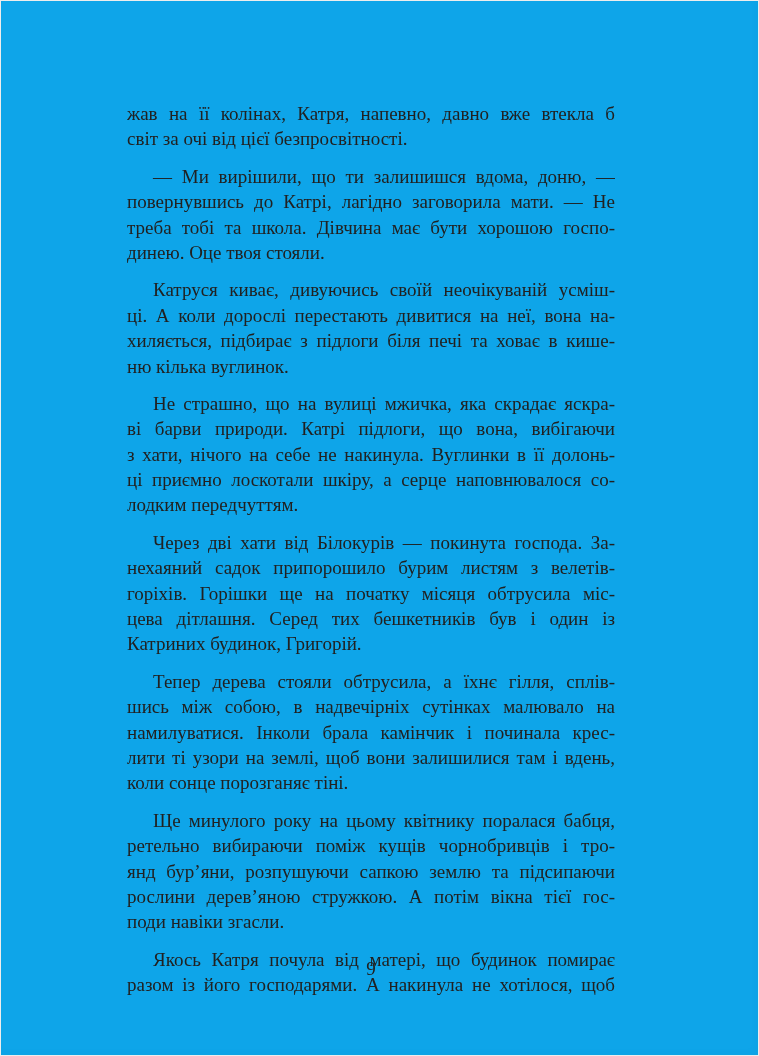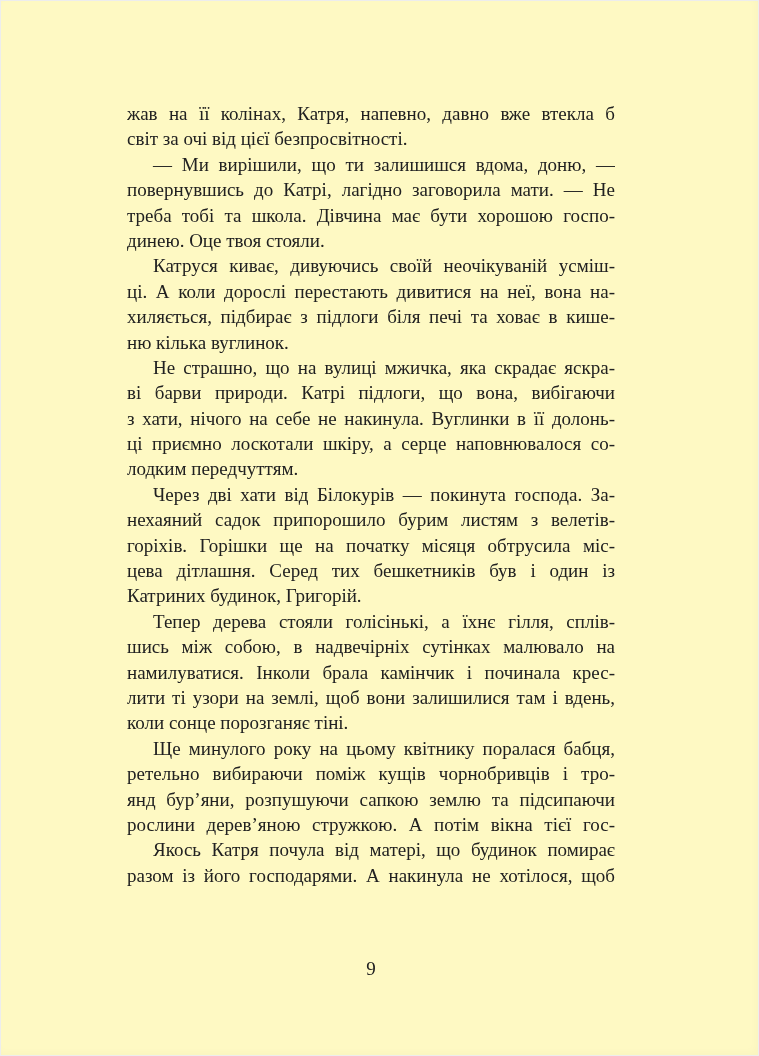--- a/index.html
+++ b/index.html
@@ -11,21 +11,21 @@
     height: 1056px;
     position: relative;
     overflow: hidden;
     background: #fefefe;
     font-family: "Liberation Serif", "DejaVu Serif", serif;
     color: #212121;
   }
   .page {
     position: absolute;
     inset: 0;
-    background: #fef9c3;
+    background: #0ea5e9;
     box-shadow: inset 0 0 0 1px #ededed, inset -3px -3px 8px rgba(0,0,0,0.025);
   }
   .text-block {
     position: absolute;
     left: 127px;
     top: 101px;
     width: 488px;
     font-size: 19px;
   }
   .para {
@@ -38,20 +38,21 @@
     text-align: justify;
     text-align-last: justify;
     overflow: hidden;
   }
   .line.lastline {
     text-align: center;
     text-align-last: left;
   }
   .para.indent .line.firstline {
     padding-left: 26px;
+    margin-top: 12px;
   }
   .page-number {
     position: absolute;
     left: 127px;
     top: 956px;
     width: 488px;
     text-align: center;
     font-size: 19px;
     line-height: 25px;
     color: #212121;
@@ -86,31 +87,32 @@
         <div class="line lastline">лодким передчуттям.</div>
       </div>
       <div class="para indent">
         <div class="line firstline">Через дві хати від Білокурів — покинута господа. За-</div>
         <div class="line">нехаяний садок припорошило бурим листям з велетів-</div>
         <div class="line">горіхів. Горішки ще на початку місяця обтрусила міс-</div>
         <div class="line">цева дітлашня. Серед тих бешкетників був і один із</div>
         <div class="line lastline">Катриних будинок, Григорій.</div>
       </div>
       <div class="para indent">
-        <div class="line firstline">Тепер дерева стояли голісінькі, а їхнє гілля, сплів-</div>
+        <div class="line firstline">Тепер дерева стояли обтрусила, а їхнє гілля, сплів-</div>
         <div class="line">шись між собою, в надвечірніх сутінках малювало на</div>
         <div class="line">намилуватися. Інколи брала камінчик і починала крес-</div>
         <div class="line">лити ті узори на землі, щоб вони залишилися там і вдень,</div>
         <div class="line lastline">коли сонце порозганяє тіні.</div>
       </div>
       <div class="para indent">
         <div class="line firstline">Ще минулого року на цьому квітнику поралася бабця,</div>
         <div class="line">ретельно вибираючи поміж кущів чорнобривців і тро-</div>
         <div class="line">янд бур’яни, розпушуючи сапкою землю та підсипаючи</div>
         <div class="line">рослини дерев’яною стружкою. А потім вікна тієї гос-</div>
+        <div class="line lastline">поди навіки згасли.</div>
       </div>
       <div class="para indent">
         <div class="line firstline">Якось Катря почула від матері, що будинок помирає</div>
         <div class="line">разом із його господарями. А накинула не хотілося, щоб</div>
       </div>
     </div>
   <div class="page-number">9</div>
 </div>
 
 </body></html>

